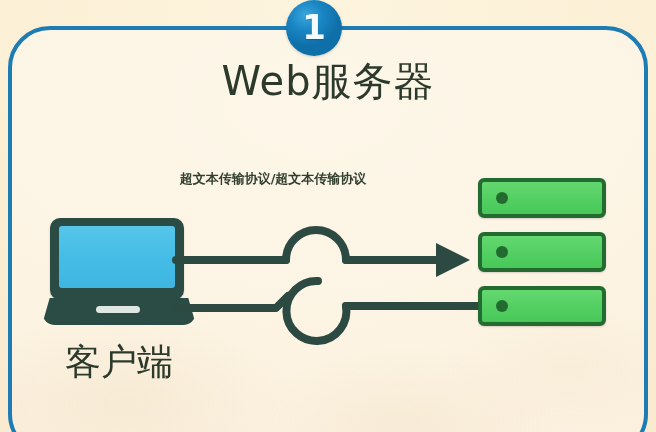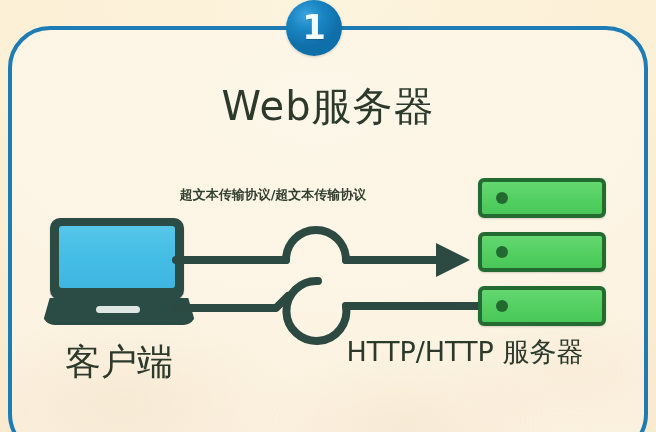--- a/index.html
+++ b/index.html
@@ -72,41 +72,40 @@
     line-height: 1;
     font-family: "DejaVu Sans", "Liberation Sans", sans-serif;
     text-shadow: 0 1px 1px rgba(0,0,0,.20);
     margin-top: -2px;
   }
 
   
   .title {
     position: absolute;
     left: 0;
-    top: 79px;
+    top: 54px;
     width: 656px;
     text-align: center;
     font-size: 40px;
     color: #2c3a2c;
     letter-spacing: 1px;
     font-family: "DejaVu Sans", "Liberation Sans", sans-serif;
   }
 
   
   .protocol-label {
     position: absolute;
     left: 128px;
     top: 170px;
     width: 290px;
     text-align: center;
     font-size: 13px;
     font-weight: bold;
     color: #32402f;
     font-family: "DejaVu Sans", "Liberation Sans", sans-serif;
-    margin-top: 16px;
   }
 
   
   .laptop {
     position: absolute;
     left: 42px;
     top: 218px;
     width: 154px;
     height: 112px;
   }
@@ -261,15 +260,14 @@
       <div class="rack-led"></div>
     </div>
     <div class="rack-unit u2">
       <div class="rack-led"></div>
     </div>
     <div class="rack-unit u3">
       <div class="rack-led"></div>
     </div>
   </div>
 
-  <div class="server-label">HTTP/HTTP 服务器</div>
 
 </div>
 
 </body></html>

